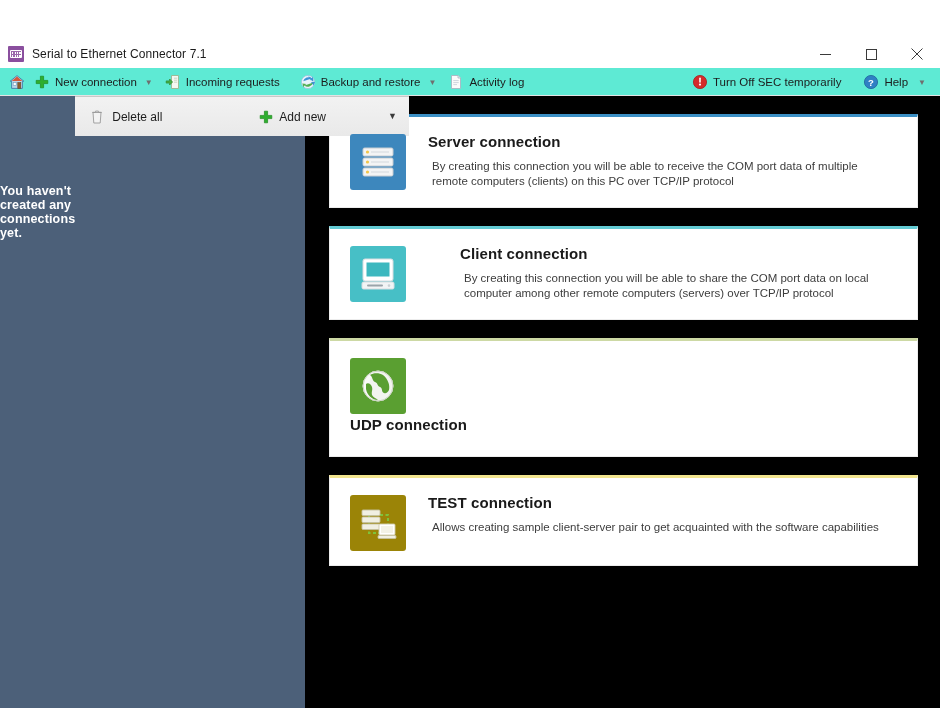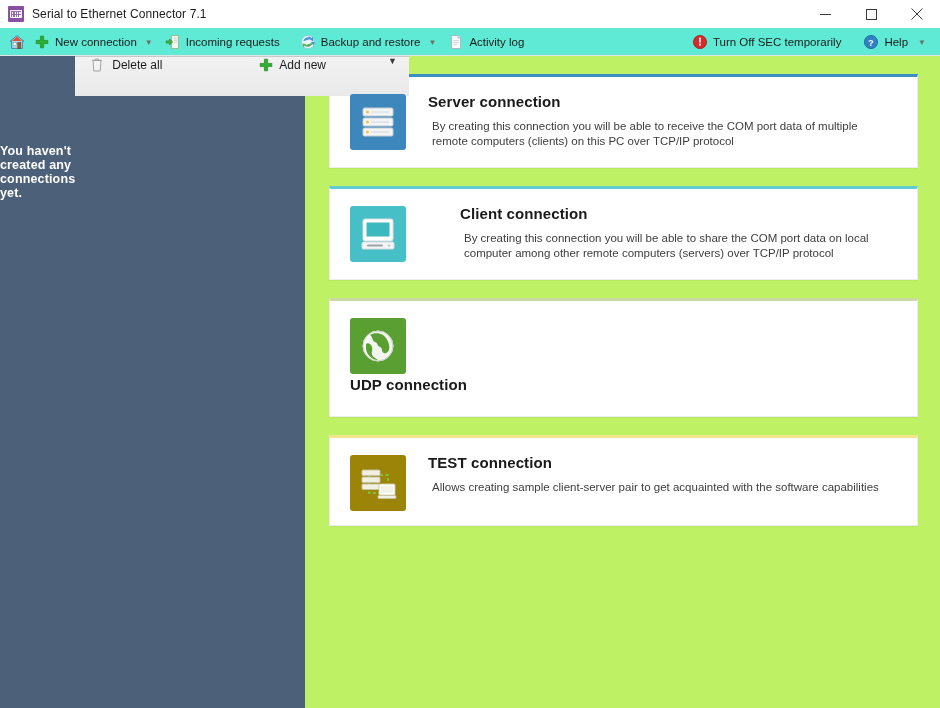--- a/index.html
+++ b/index.html
@@ -24,20 +24,21 @@
   }
 
   
   .titlebar {
     height: 28px;
     min-height: 28px;
     display: flex;
     align-items: center;
     background: #ffffff;
     position: relative;
+    margin-top: 40px;
   }
   .title-left {
     display: flex;
     align-items: center;
     padding-left: 8px;
     gap: 8px;
   }
   .app-icon {
     width: 16px;
     height: 16px;
@@ -148,21 +149,21 @@
     font-size: 12.5px;
     font-weight: bold;
     letter-spacing: .15px;
   }
   .sidebar-footer {
     height: 39px;
     min-height: 39px;
     background: linear-gradient(to bottom, #f2f2f2 0%, #e9e9e9 100%);
     border-top: 1px solid #c8c8c8;
     display: flex;
-    align-items: flex-start;
+    align-items: center;
     padding: 0 12px 0 14px;
     gap: 48px;
   }
   .footer-btn {
     display: flex;
     align-items: center;
     gap: 7px;
     font-size: 12px;
     color: #1c1c1c;
     white-space: nowrap;
@@ -172,21 +173,21 @@
     color: #3a3a3a;
     font-size: 9px;
     margin-left: 14px;
     line-height: 1;
   }
   .plus-label { font-weight: normal; }
 
   
   .content {
     flex: 1 1 auto;
-    background: #bef264;
+    background: #000000;
     padding: 18px 22px 0 24px;
     overflow: hidden;
   }
   .card {
     background: #ffffff;
     border: 1px solid #ececec;
     border-top: 3px solid #3b8fc4;
     margin-bottom: 18px;
     display: flex;
     align-items: flex-start;

